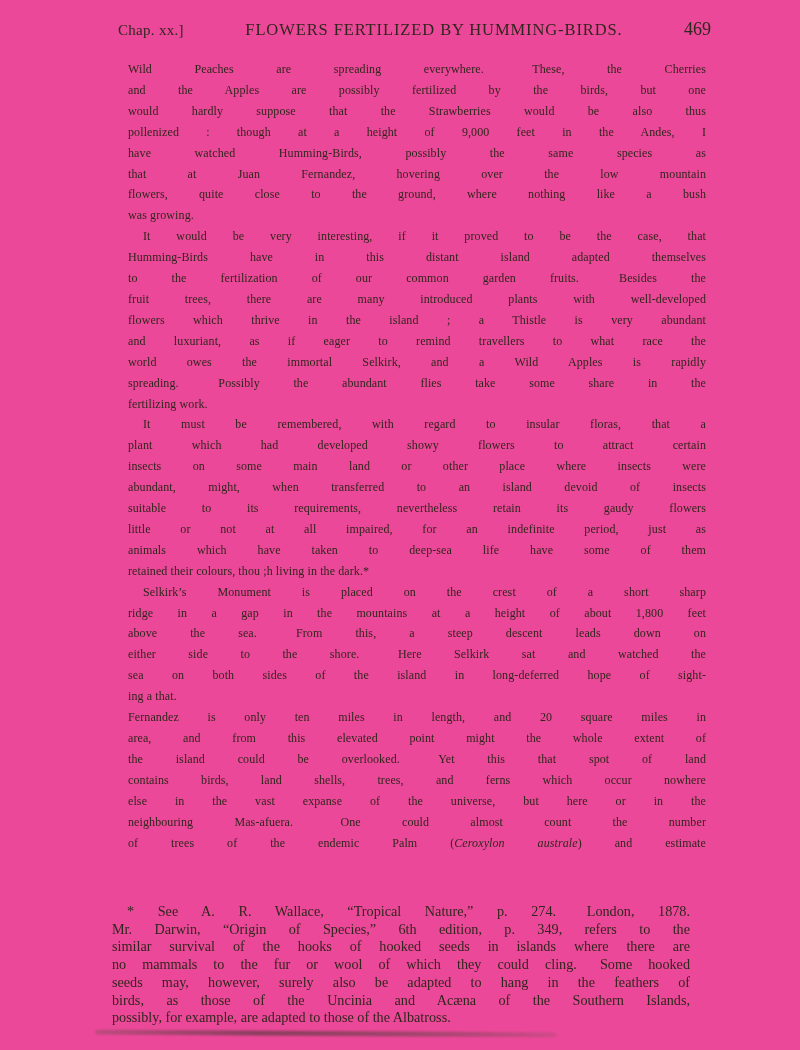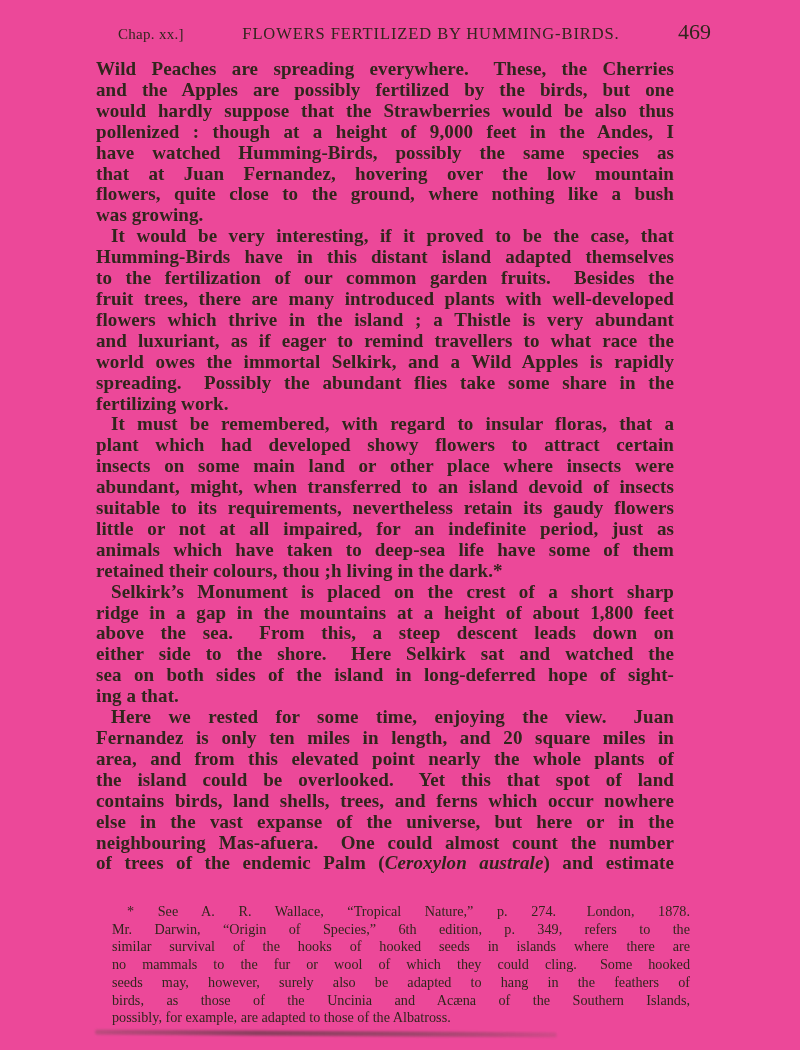--- a/index.html
+++ b/index.html
@@ -19,28 +19,27 @@
   .pagehead {
     position: absolute;
     left: 118px; right: 106px; top: 19px;
     display: flex;
     align-items: baseline;
     justify-content: space-between;
     white-space: nowrap;
   }
   .chap  { font-size: 15px; letter-spacing: 0.3px; }
   .rtitle{ font-size: 16.5px; letter-spacing: 0.9px; }
-  .pnum  { font-size: 22px; }
+  .pnum  { font-size: 18px; }
   .bodytext {
     position: absolute;
-    left: 96px; width: 578px; top: 59px;
-    font-size: 19px;
+    left: 128px; width: 578px; top: 59px;
+    font-size: 12px;
     line-height: 20.9px;
     letter-spacing: 0.1px;
-    font-weight: bold;
   }
   .footnote {
     position: absolute;
     left: 112px; width: 578px; top: 903px;
     font-size: 14.2px;
     line-height: 17.7px;
   }
   .line {
     text-align: justify;
     -moz-text-align-last: justify;
@@ -104,23 +103,22 @@
     <div class="line">animals which have taken to deep-sea life have some of them</div>
     <div class="line pend">retained their colours, thou ;h living in the dark.*</div>
 
     <div class="line pstart">Selkirk’s Monument is placed on the crest of a short sharp</div>
     <div class="line">ridge in a gap in the mountains at a height of about 1,800 feet</div>
     <div class="line">above the sea.  From this, a steep descent leads down on</div>
     <div class="line">either side to the shore.  Here Selkirk sat and watched the</div>
     <div class="line">sea on both sides of the island in long-deferred hope of sight-</div>
     <div class="line pend">ing a that.</div>
 
-    <div class="line pstart">Here we rested for some time, enjoying the view.  Juan</div>
     <div class="line">Fernandez is only ten miles in length, and 20 square miles in</div>
-    <div class="line">area, and from this elevated point nearly the whole plants of</div>
+    <div class="line">area, and from this elevated point might the whole extent of</div>
     <div class="line">the island could be overlooked.  Yet this that spot of land</div>
     <div class="line">contains birds, land shells, trees, and ferns which occur nowhere</div>
     <div class="line">else in the vast expanse of the universe, but here or in the</div>
     <div class="line">neighbouring Mas-afuera.  One could almost count the number</div>
     <div class="line"><span>of trees of the endemic Palm (</span><i>Ceroxylon australe</i><span>) and estimate</span></div>
   </main>
 
   <section class="footnote">
     <div class="line pstart">* See A. R. Wallace, “Tropical Nature,” p. 274.  London, 1878.</div>
     <div class="line">Mr. Darwin, “Origin of Species,” 6th edition, p. 349, refers to the</div>

